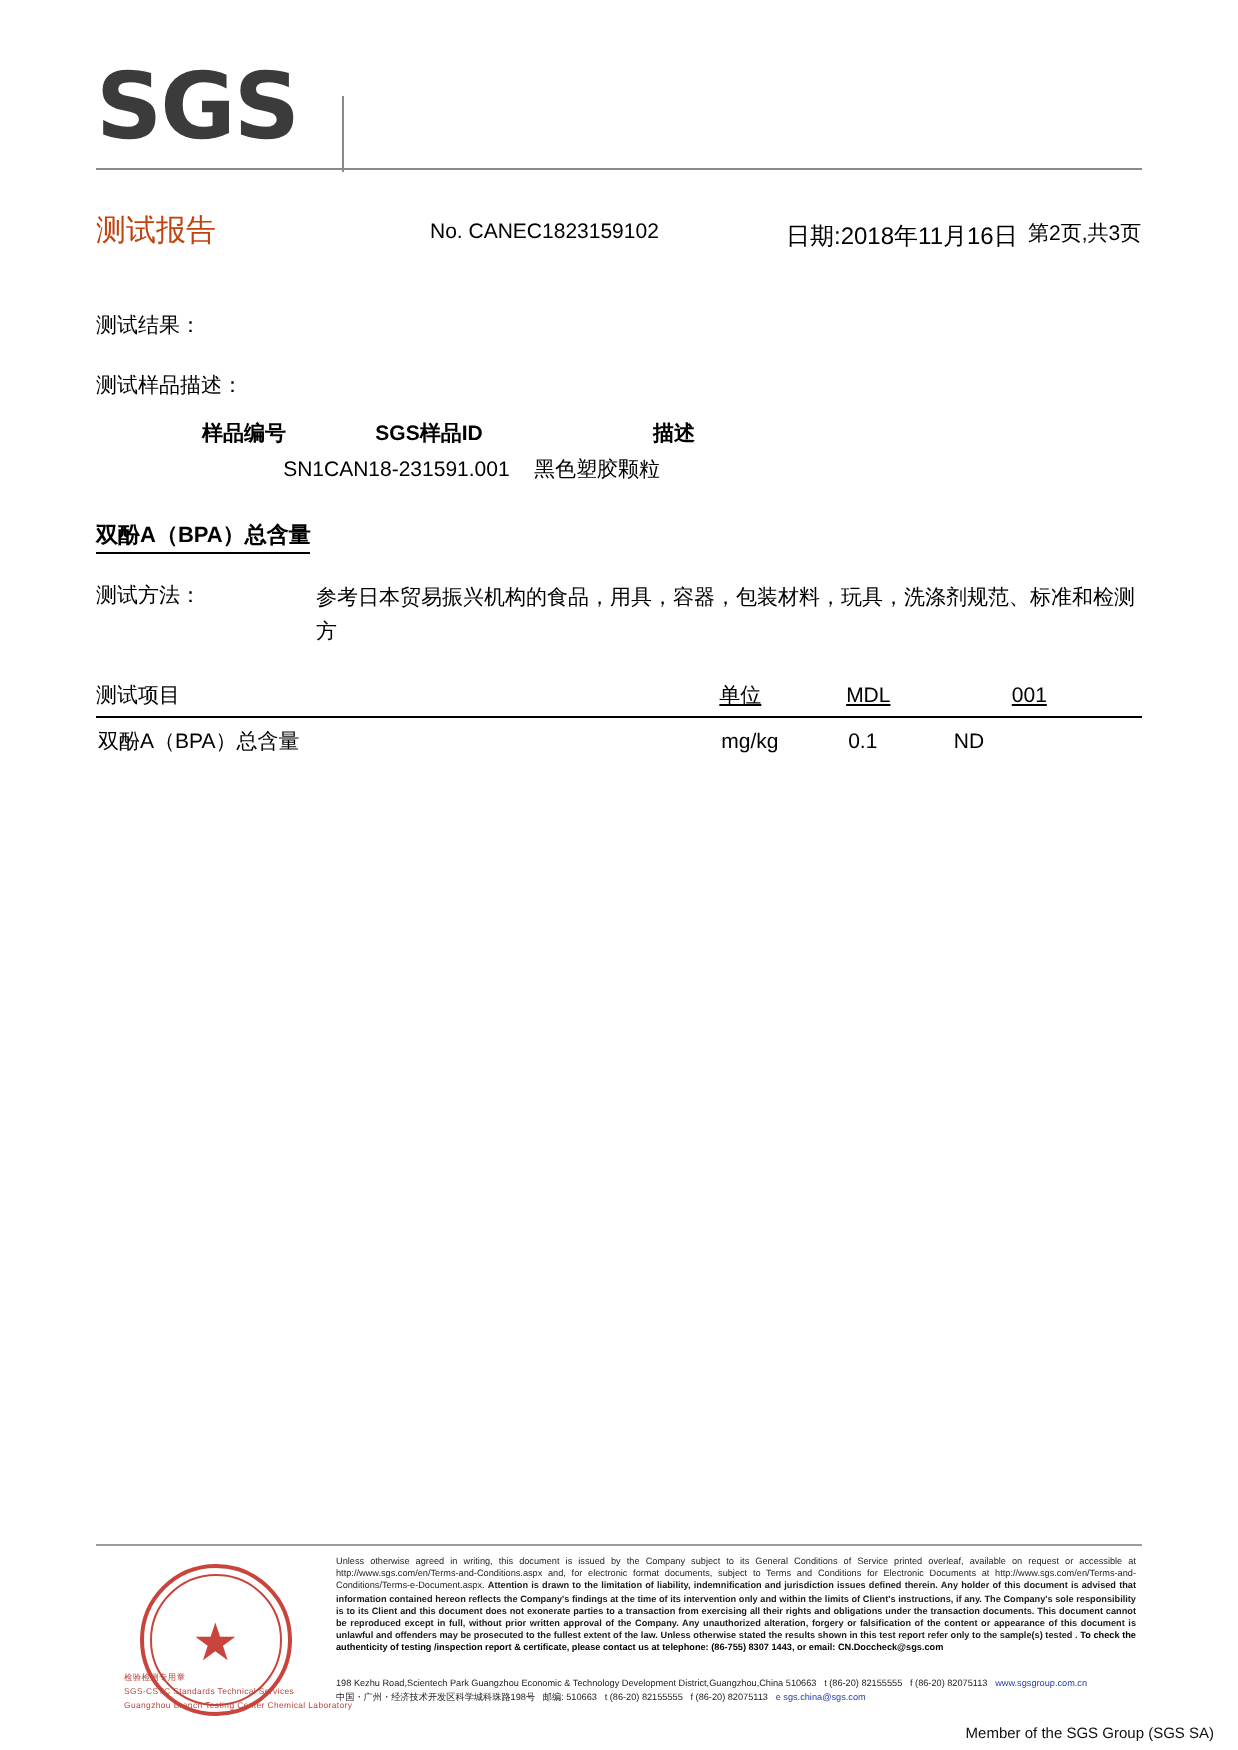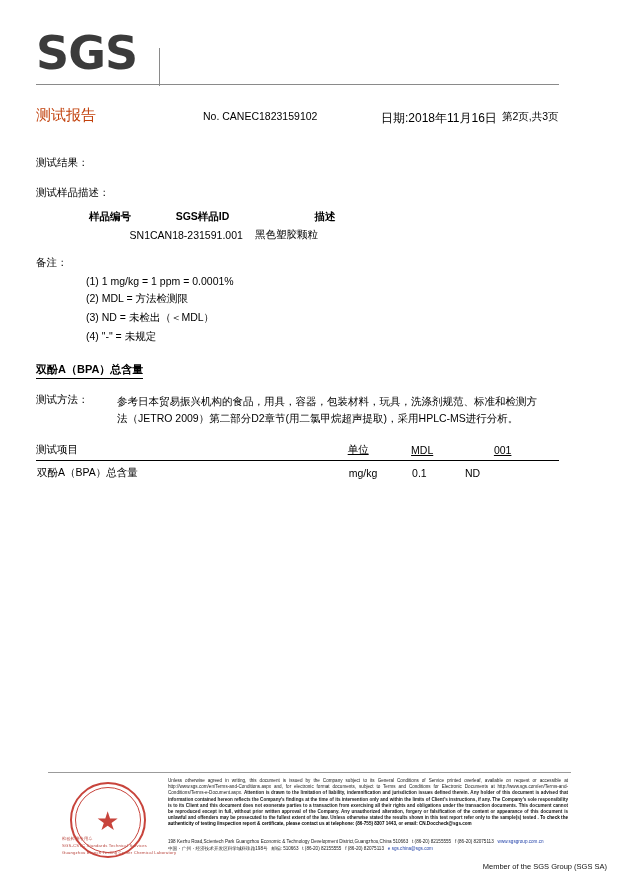--- a/index.html
+++ b/index.html
@@ -13,21 +13,21 @@
   }
   .page {
     position: relative;
     width: 619px;
     height: 875px;
     background: #ffffff;
     overflow: hidden;
   }
   .content {
     position: absolute;
-    left: 36px;
+    left: 48px;
     top: 28px;
     width: 523px;
   }
 
   
   .logo-row {
     position: relative;
     height: 58px;
   }
   .sgs-logo {
@@ -143,21 +143,21 @@
     margin-top: 14px;
     position: relative;
     font-size: 10.5px;
   }
   .method-label {
     position: absolute;
     left: 0;
     top: 0;
   }
   .method-body {
-    margin-left: 81px;
+    margin-left: 110px;
     line-height: 17px;
   }
 
   
   .result-table {
     margin-top: 16px;
     width: 523px;
     border-collapse: collapse;
     font-size: 10.5px;
   }
@@ -308,37 +308,29 @@
       </thead>
       <tbody>
         <tr>
           <td class="col-no">SN1</td>
           <td class="col-id">CAN18-231591.001</td>
           <td class="col-desc">黑色塑胶颗粒</td>
         </tr>
       </tbody>
     </table>
 
-    <div class="notes">
-      <div>备注：</div>
-      <div class="note-item">(1) 1 mg/kg = 1 ppm = 0.0001%</div>
-      <div class="note-item">(2) MDL = 方法检测限</div>
-      <div class="note-item">(3) ND = 未检出（＜MDL）</div>
-      <div class="note-item">(4) "-" = 未规定</div>
-    </div>
 
     <div>
       <span class="section-head">双酚A（BPA）总含量</span>
     </div>
 
     <div class="method-row">
       <span class="method-label">测试方法：</span>
       <div class="method-body">
         <div>参考日本贸易振兴机构的食品，用具，容器，包装材料，玩具，洗涤剂规范、标准和检测方</div>
-        <div>法（JETRO 2009）第二部分D2章节(用二氯甲烷超声提取)，采用HPLC-MS进行分析。</div>
       </div>
     </div>
 
     <table class="result-table">
       <thead>
         <tr>
           <th class="c-item"><span>测试项目</span></th>
           <th class="c-unit u-underline"><span>单位</span></th>
           <th class="c-mdl u-underline"><span>MDL</span></th>
           <th class="c-001 u-underline"><span>001</span></th>

